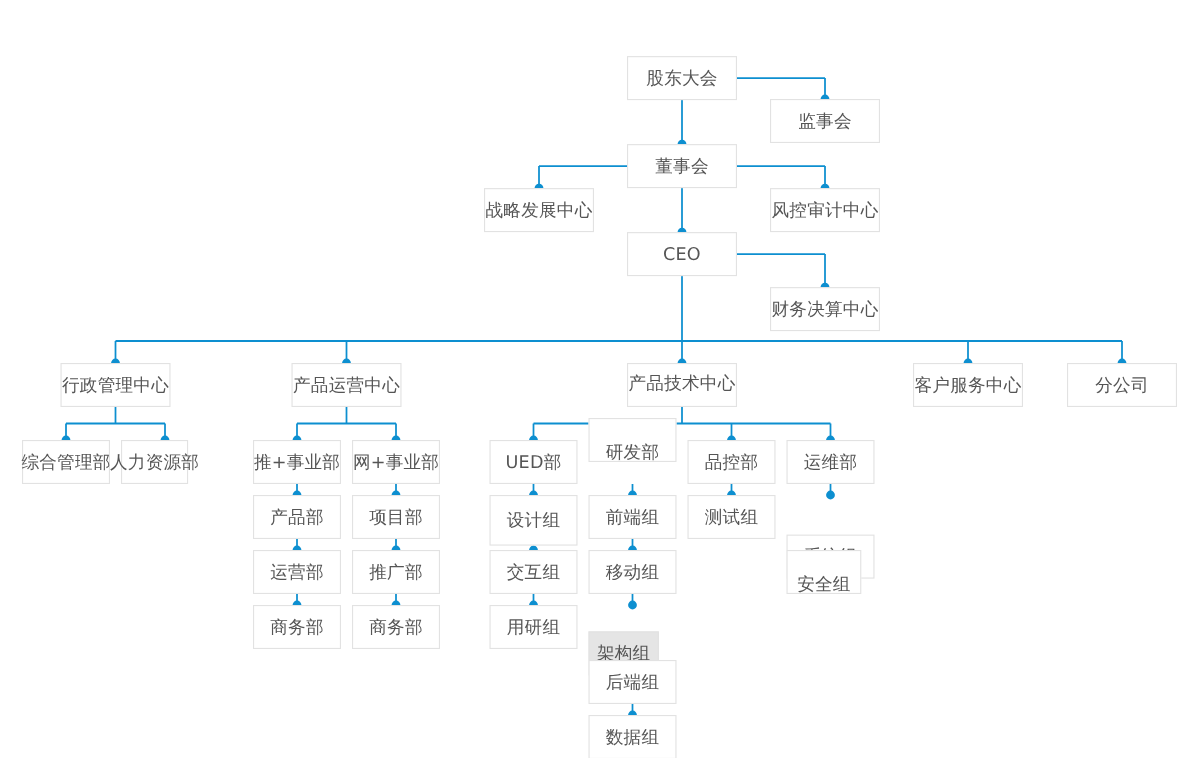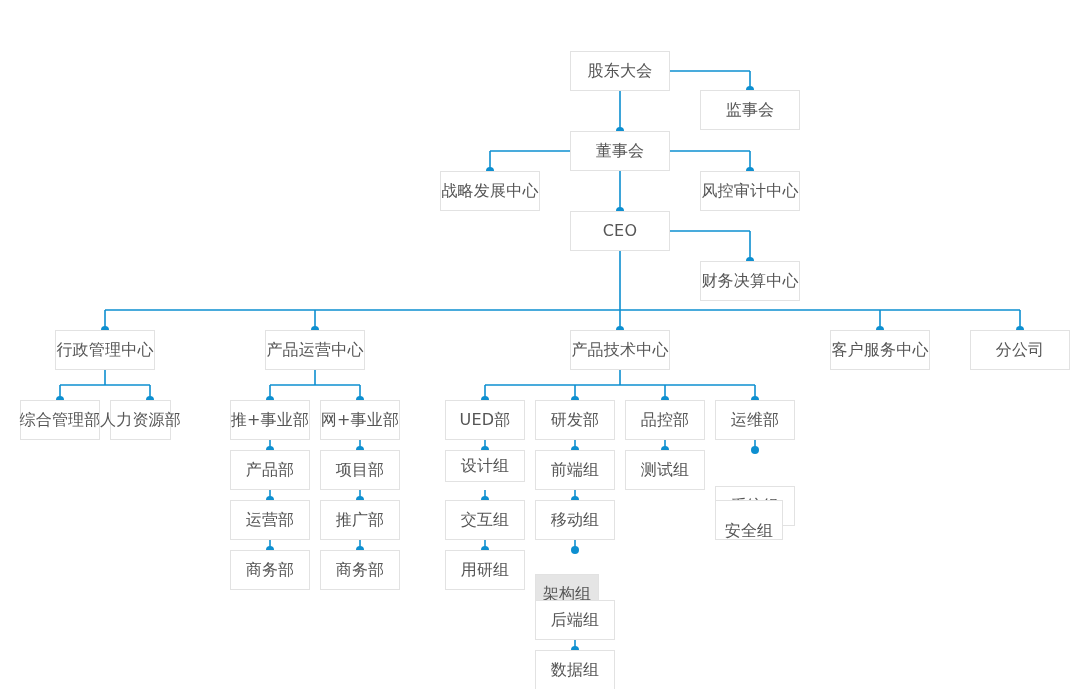--- a/index.html
+++ b/index.html
@@ -158,21 +158,21 @@
       </div>
       <div class="node" style="left: 700px; top: 261px; width: 100px; height: 40px; border-color: rgb(226, 226, 226); background: rgb(255, 255, 255); color: rgb(85, 85, 85);">
         <span class="node-label">财务决算中心</span>
       </div>
       <div class="node" style="left: 55px; top: 330px; width: 100px; height: 40px; border-color: rgb(226, 226, 226); background: rgb(255, 255, 255); color: rgb(85, 85, 85);">
         <span class="node-label">行政管理中心</span>
       </div>
       <div class="node" style="left: 265px; top: 330px; width: 100px; height: 40px; border-color: rgb(226, 226, 226); background: rgb(255, 255, 255); color: rgb(85, 85, 85);">
         <span class="node-label">产品运营中心</span>
       </div>
-      <div class="node" style="left: 570px; top: 330px; width: 100px; height: 40px; border-color: rgb(226, 226, 226); background: rgb(255, 255, 255); color: rgb(85, 85, 85);">
+      <div class="node" style="left: 570px; top: 330px; width: 100px; height: 40px; border-color: rgb(226, 226, 226); background: rgb(255, 255, 255); color: rgb(85, 85, 85); font-family: Liberation Mono, monospace;">
         <span class="node-label">产品技术中心</span>
       </div>
       <div class="node" style="left: 830px; top: 330px; width: 100px; height: 40px; border-color: rgb(226, 226, 226); background: rgb(255, 255, 255); color: rgb(85, 85, 85);">
         <span class="node-label">客户服务中心</span>
       </div>
       <div class="node" style="left: 970px; top: 330px; width: 100px; height: 40px; border-color: rgb(226, 226, 226); background: rgb(255, 255, 255); color: rgb(85, 85, 85);">
         <span class="node-label">分公司</span>
       </div>
       <div class="node" style="left: 20px; top: 400px; width: 80px; height: 40px; border-color: rgb(226, 226, 226); background: rgb(255, 255, 255); color: rgb(85, 85, 85);">
         <span class="node-label">综合管理部</span>
@@ -200,30 +200,30 @@
       </div>
       <div class="node" style="left: 230px; top: 550px; width: 80px; height: 40px; border-color: rgb(226, 226, 226); background: rgb(255, 255, 255); color: rgb(85, 85, 85);">
         <span class="node-label">商务部</span>
       </div>
       <div class="node" style="left: 320px; top: 550px; width: 80px; height: 40px; border-color: rgb(226, 226, 226); background: rgb(255, 255, 255); color: rgb(85, 85, 85);">
         <span class="node-label">商务部</span>
       </div>
       <div class="node" style="left: 445px; top: 400px; width: 80px; height: 40px; border-color: rgb(226, 226, 226); background: rgb(255, 255, 255); color: rgb(85, 85, 85);">
         <span class="node-label">UED部</span>
       </div>
-      <div class="node" style="left: 535px; top: 400px; width: 80px; height: 40px; border-color: rgb(226, 226, 226); background: rgb(255, 255, 255); color: rgb(85, 85, 85);">
+      <div class="node" style="left: 535px; top: 380px; width: 80px; height: 40px; border-color: rgb(226, 226, 226); background: rgb(255, 255, 255); color: rgb(85, 85, 85); align-items: flex-end;">
         <span class="node-label">研发部</span>
       </div>
       <div class="node" style="left: 625px; top: 400px; width: 80px; height: 40px; border-color: rgb(226, 226, 226); background: rgb(255, 255, 255); color: rgb(85, 85, 85);">
         <span class="node-label">品控部</span>
       </div>
       <div class="node" style="left: 715px; top: 400px; width: 80px; height: 40px; border-color: rgb(226, 226, 226); background: rgb(255, 255, 255); color: rgb(85, 85, 85);">
         <span class="node-label">运维部</span>
       </div>
-      <div class="node" style="left: 445px; top: 450px; width: 80px; height: 32px; border-color: rgb(226, 226, 226); background: rgb(255, 255, 255); color: rgb(85, 85, 85);">
+      <div class="node" style="left: 445px; top: 450px; width: 80px; height: 46px; border-color: rgb(226, 226, 226); background: rgb(255, 255, 255); color: rgb(85, 85, 85);">
         <span class="node-label">设计组</span>
       </div>
       <div class="node" style="left: 535px; top: 450px; width: 80px; height: 40px; border-color: rgb(226, 226, 226); background: rgb(255, 255, 255); color: rgb(85, 85, 85);">
         <span class="node-label">前端组</span>
       </div>
       <div class="node" style="left: 625px; top: 450px; width: 80px; height: 40px; border-color: rgb(226, 226, 226); background: rgb(255, 255, 255); color: rgb(85, 85, 85);">
         <span class="node-label">测试组</span>
       </div>
       <div class="node" style="left: 715px; top: 450px; width: 80px; height: 40px; border-color: rgb(226, 226, 226); background: rgb(255, 255, 255); color: rgb(85, 85, 85); margin-top: 36px;">
         <span class="node-label">系统组</span>

